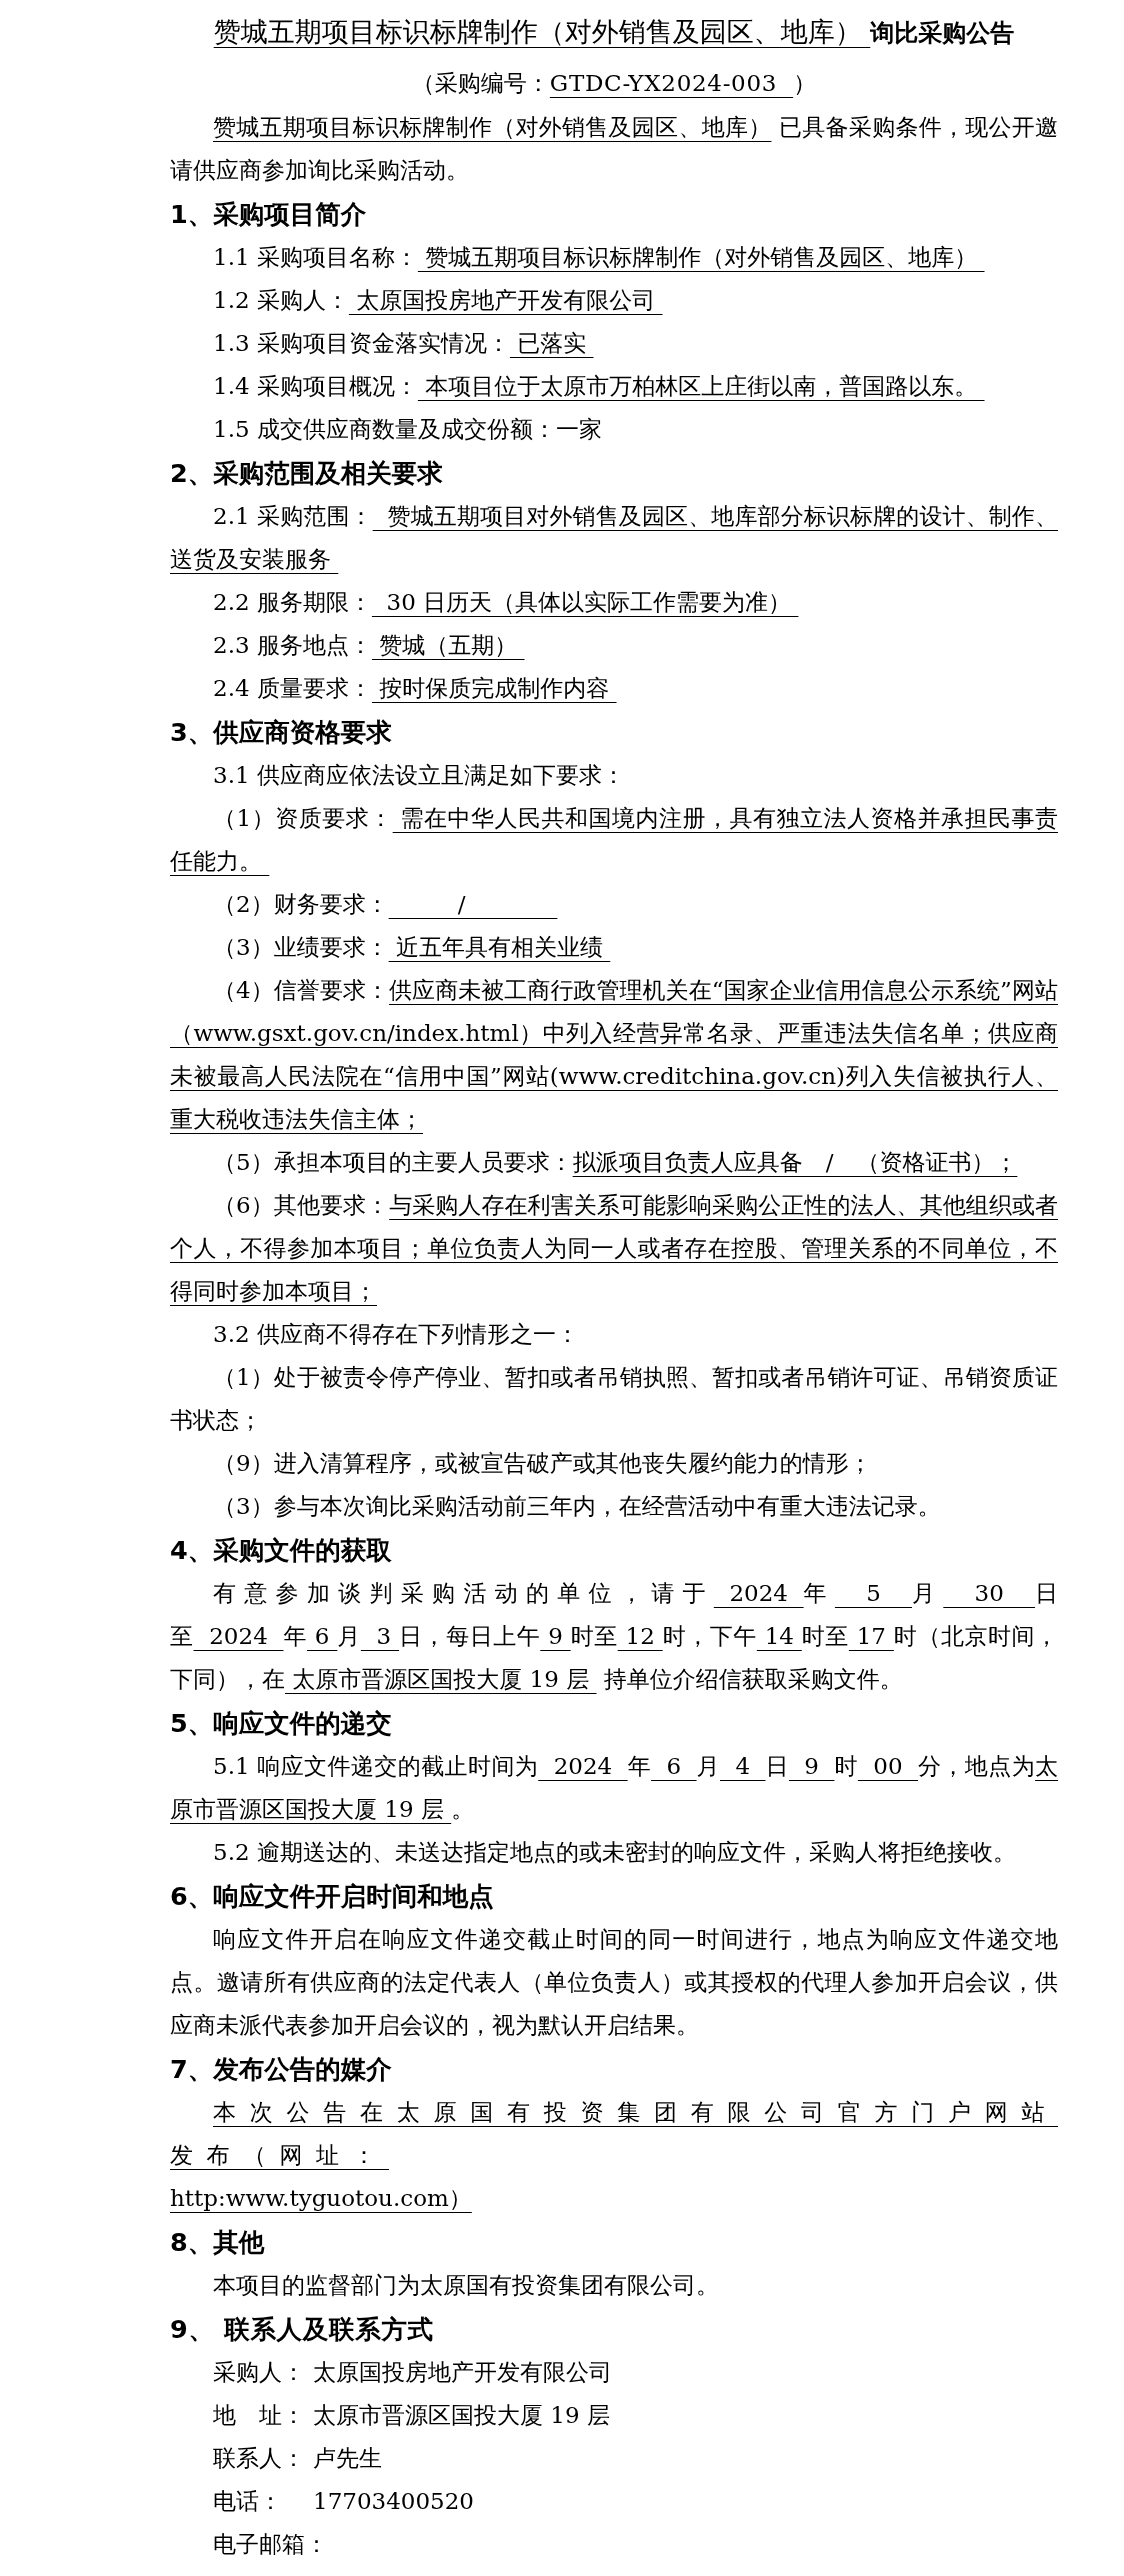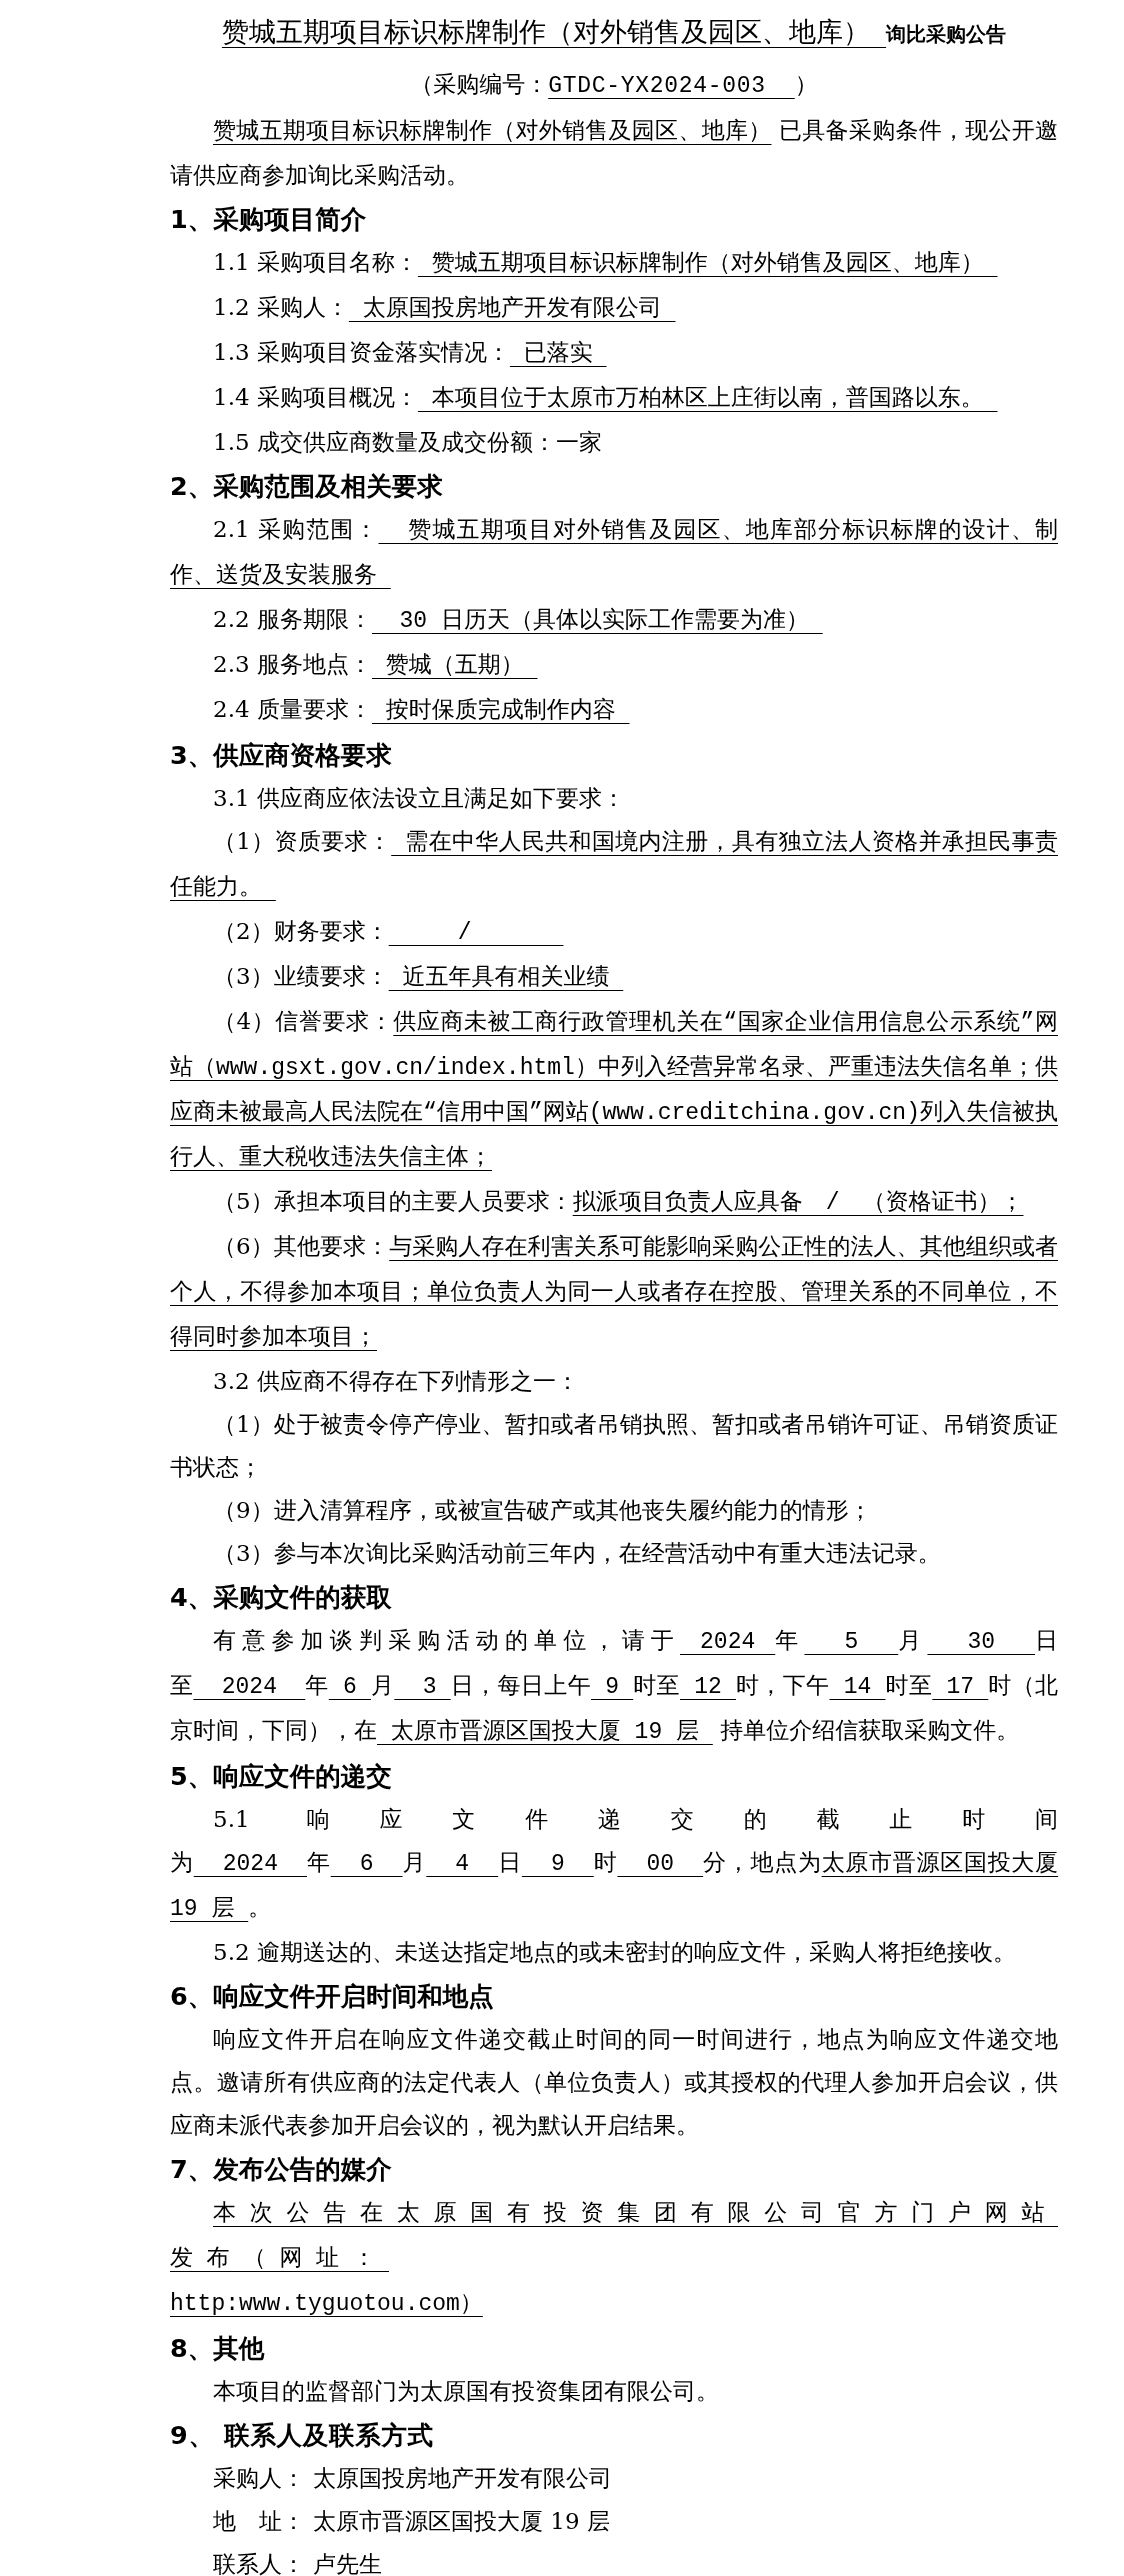--- a/index.html
+++ b/index.html
@@ -14,32 +14,32 @@
     font-family:"DejaVu Serif","Liberation Serif",serif;
     font-size:23px;
   }
   p { margin:0; line-height:43px; text-align:justify; }
   .title {
     text-align:center; text-align-last:center;
     font-size:27px; line-height:55px;
   }
   .title .t-type {
     font-family:"DejaVu Sans","Liberation Sans",sans-serif;
-    font-weight:bold; font-size:20px;
+    font-weight:bold; font-size:24px;
   }
   .subtitle { text-align:center; text-align-last:center; font-size:23px; line-height:45px; }
   .h {
     font-family:"DejaVu Sans","Liberation Sans",sans-serif;
     font-weight:bold; font-size:25.5px; line-height:44px;
     text-align:right; text-align-last:left;
   }
   .h9 { letter-spacing:0.7px; }
   .it { text-indent:43px; }
   .noind { text-indent:0; }
-  .u { text-decoration:underline; text-decoration-thickness:1.4px; text-underline-offset:6.4px;font-family:Liberation Mono, monospace; }
+  .u { text-decoration:underline; text-decoration-thickness:1.4px; text-underline-offset:6.4px; }
   .sp { letter-spacing:13.5px; }
   .mono-num { letter-spacing:0.7px;text-align:center; }
   .clabel { display:inline-block; min-width:100px; text-indent:0; }
   .last { padding-bottom:14px; }
 </style>
 </head>
 <body>
 
 <div class="page">
 

